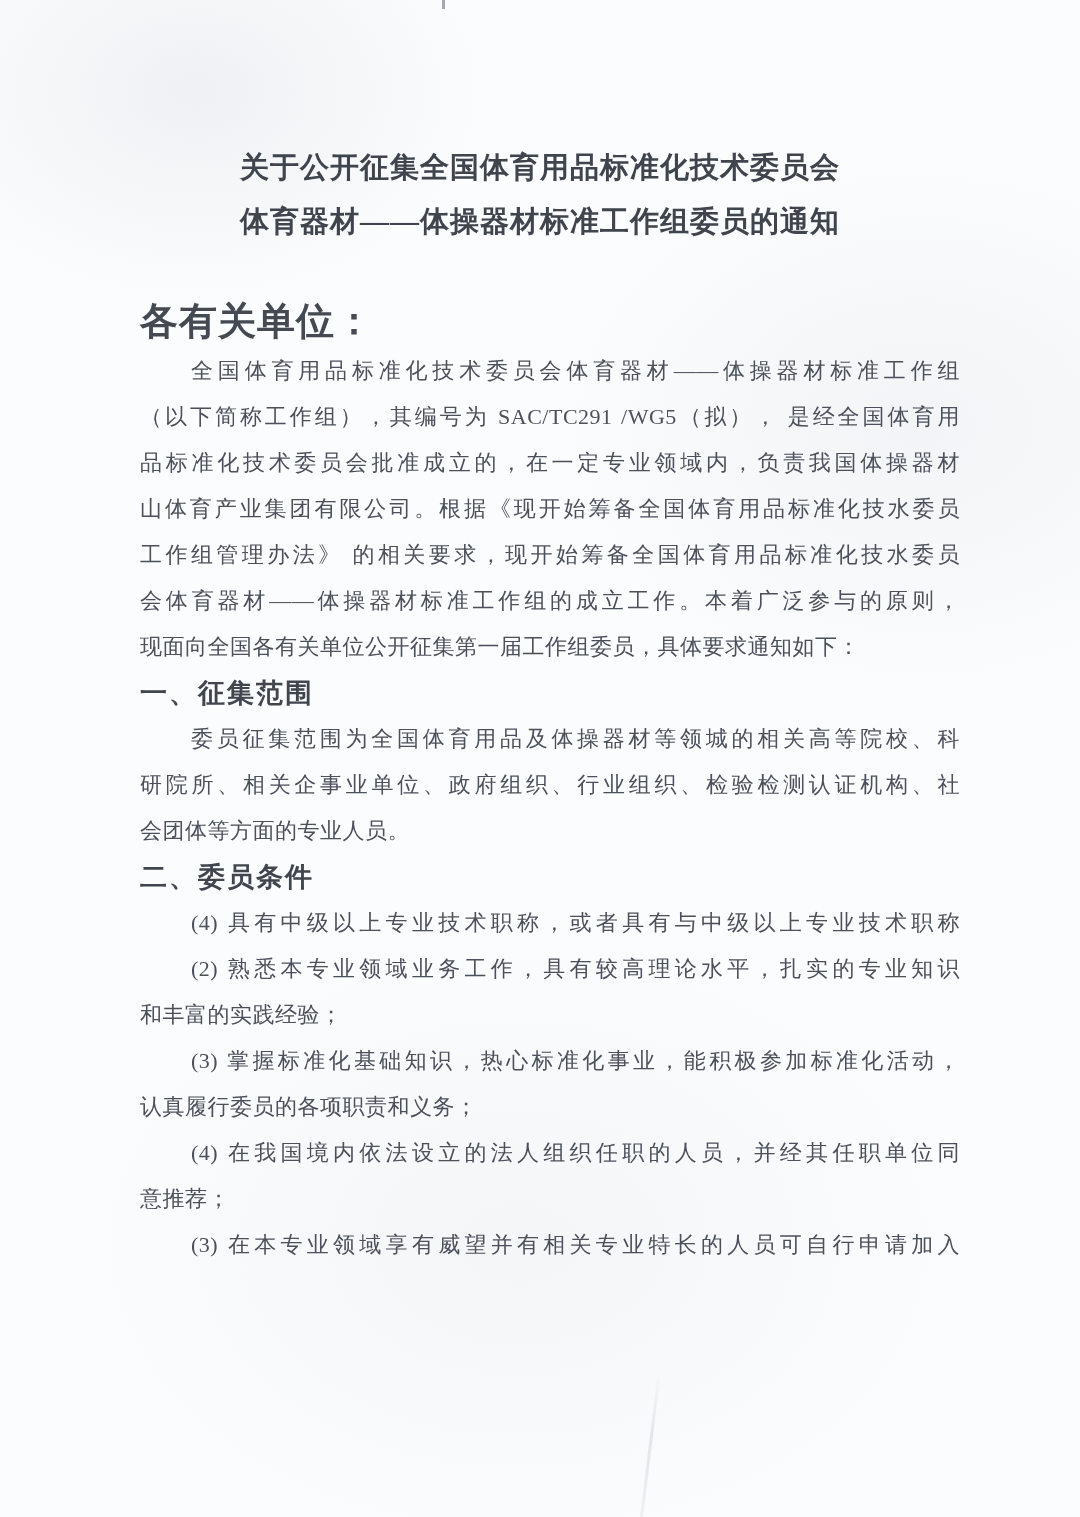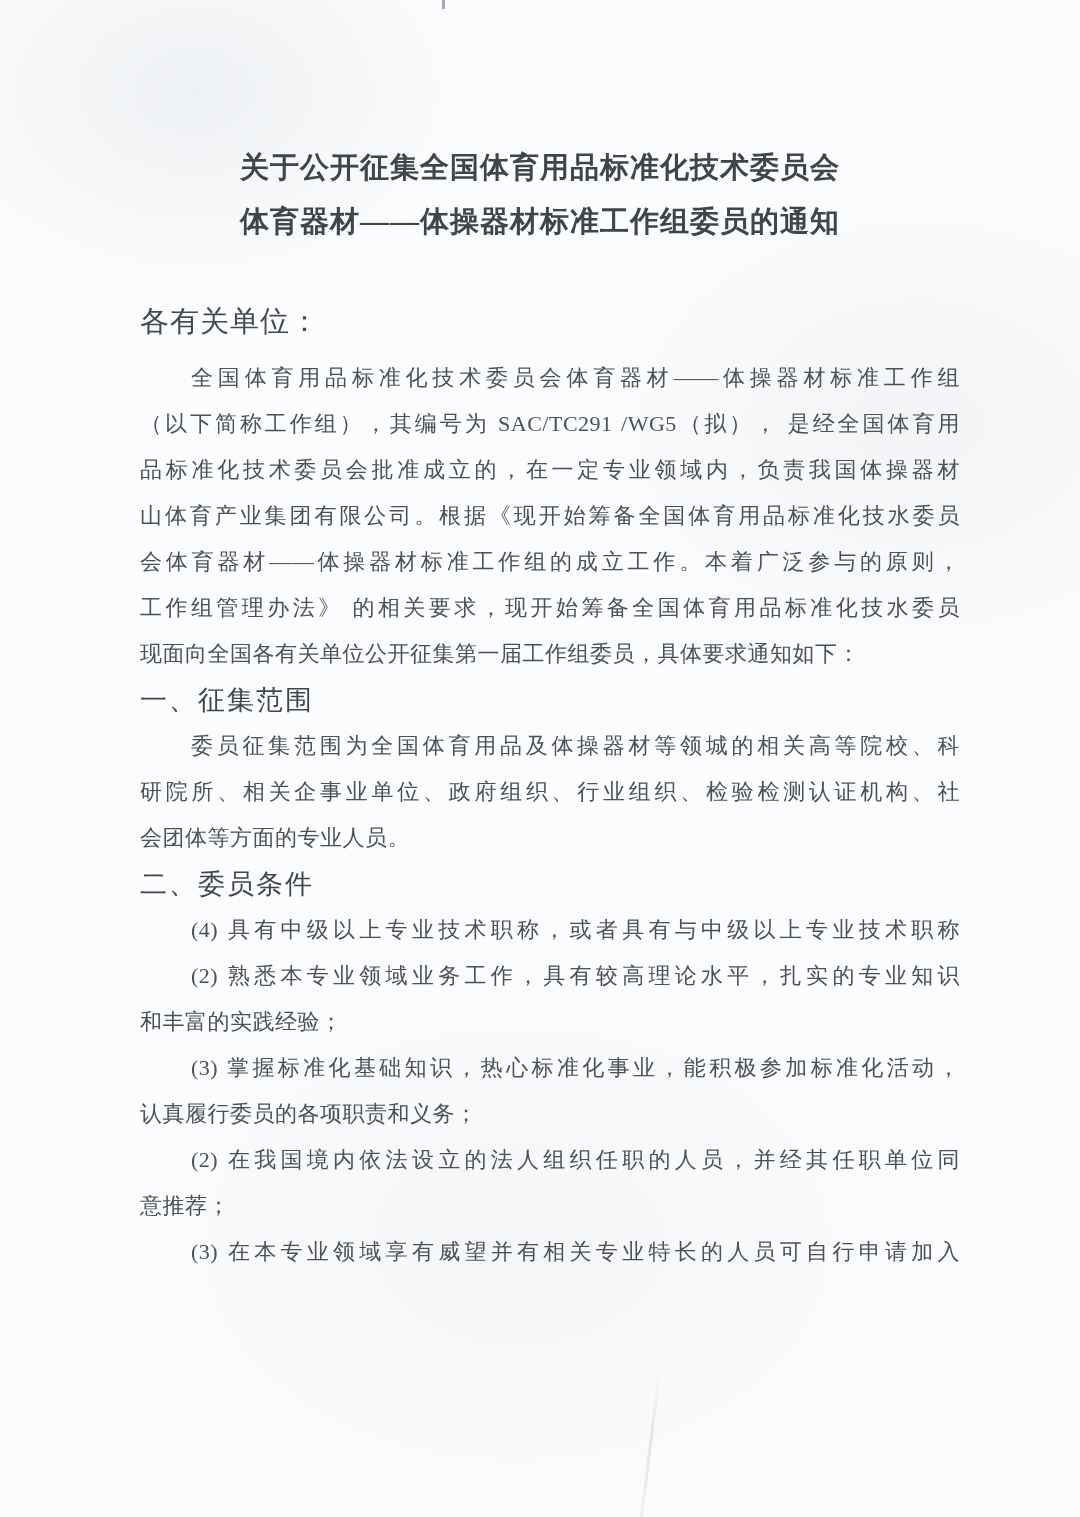--- a/index.html
+++ b/index.html
@@ -36,25 +36,25 @@
   .title {
     margin: 140px 0 0 0;
     text-align: center;
     font-weight: bold;
     font-size: 29px;
     line-height: 54px;
     letter-spacing: 1px;
     color: #3f444d;
   }
   .salutation {
-    margin: 52px 0 13px 140px;
+    margin: 52px 0 6px 140px;
     width: 820px;
     font-family: "Liberation Sans", "DejaVu Sans", sans-serif;
-    font-weight: normal;
-    font-size: 29px;
+    font-weight: bold;
+    font-size: 38px;
     line-height: 42px;
     letter-spacing: 1px;
     color: #444952;
   }
   .doc-body {
     margin: 0 0 0 140px;
     width: 820px;
   }
   .line {
     font-size: 22px;
@@ -63,21 +63,21 @@
     white-space: nowrap;
     text-align: justify;
     text-justify: inter-character;
     letter-spacing: 0.5px;
     color: #4b505a;
   }
   .line.stretch { white-space: normal; text-align-last: justify; }
   .line.indent { text-indent: 51px; }
   .line.head {
     font-family: "Liberation Sans", "DejaVu Sans", sans-serif;
-    font-weight: normal;
+    font-weight: bold;
     font-size: 27px;
     letter-spacing: 2px;
     color: #41464e;
     text-align: left;
     text-align-last: left;
   }
 </style>
 </head>
 <body>
 
@@ -89,32 +89,32 @@
     <div class="title-line">体育器材——体操器材标准工作组委员的通知</div>
   </div>
 
   <div class="salutation">各有关单位：</div>
 
   <div class="doc-body" id="doc-body">
       <div class="line indent stretch">全国体育用品标准化技术委员会体育器材——体操器材标准工作组</div>
       <div class="line stretch">（以下简称工作组），其编号为 SAC/TC291 /WG5（拟）， 是经全国体育用</div>
       <div class="line stretch">品标准化技术委员会批准成立的，在一定专业领域内，负责我国体操器材</div>
       <div class="line stretch">山体育产业集团有限公司。根据《现开始筹备全国体育用品标准化技水委员</div>
+      <div class="line stretch">工作组管理办法》 的相关要求，现开始筹备全国体育用品标准化技水委员</div>
       <div class="line stretch">会体育器材——体操器材标准工作组的成立工作。本着广泛参与的原则，</div>
-      <div class="line stretch">工作组管理办法》 的相关要求，现开始筹备全国体育用品标准化技水委员</div>
       <div class="line">现面向全国各有关单位公开征集第一届工作组委员，具体要求通知如下：</div>
       <div class="line head">一、征集范围</div>
       <div class="line indent stretch">委员征集范围为全国体育用品及体操器材等领城的相关高等院校、科</div>
       <div class="line stretch">研院所、相关企事业单位、政府组织、行业组织、检验检测认证机构、社</div>
       <div class="line">会团体等方面的专业人员。</div>
       <div class="line head">二、委员条件</div>
       <div class="line indent stretch">(4) 具有中级以上专业技术职称，或者具有与中级以上专业技术职称</div>
       <div class="line indent stretch">(2) 熟悉本专业领域业务工作，具有较高理论水平，扎实的专业知识</div>
       <div class="line">和丰富的实践经验；</div>
       <div class="line indent stretch">(3) 掌握标准化基础知识，热心标准化事业，能积极参加标准化活动，</div>
       <div class="line">认真履行委员的各项职责和义务；</div>
-      <div class="line indent stretch">(2) 在我国境内依法设立的法人组织任职的人员，并经其任职单位同</div>
+      <div class="line indent stretch">(4) 在我国境内依法设立的法人组织任职的人员，并经其任职单位同</div>
       <div class="line">意推荐；</div>
       <div class="line indent stretch">(3) 在本专业领域享有威望并有相关专业特长的人员可自行申请加入</div>
     </div>
 
   <div class="crease"></div>
 </div>
 
 </body></html>

